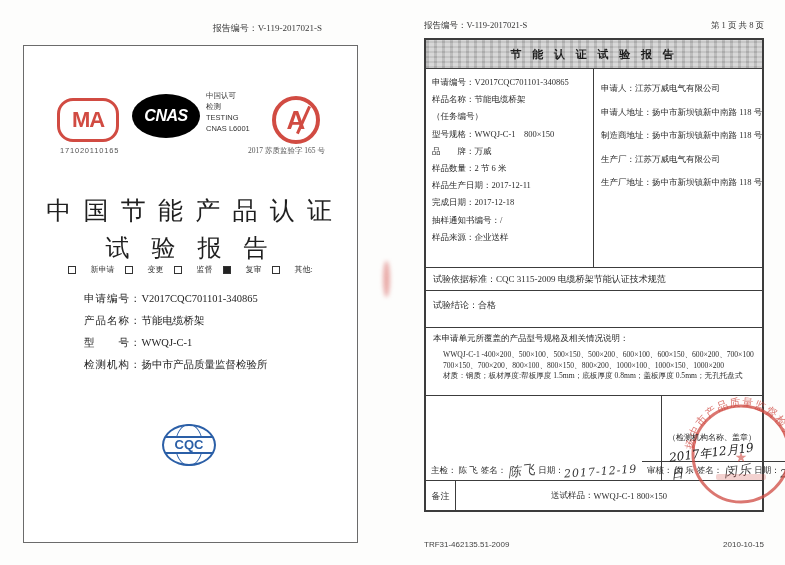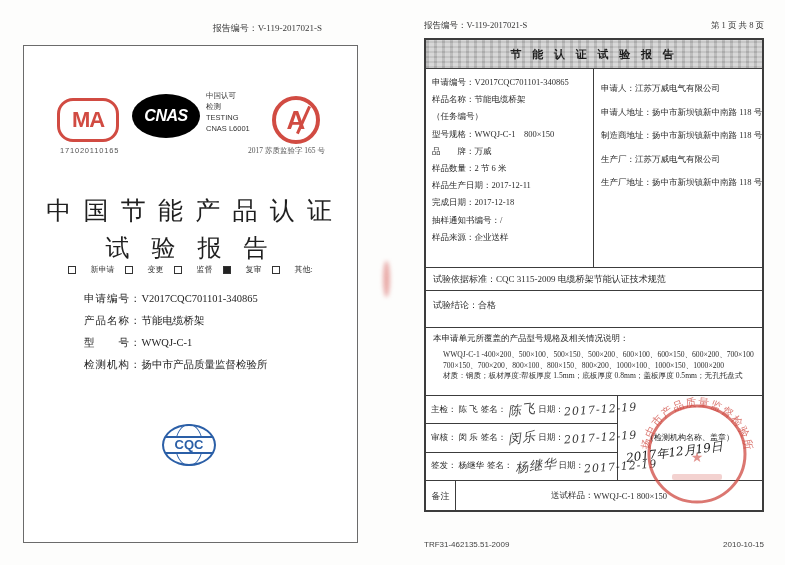--- a/index.html
+++ b/index.html
@@ -55,21 +55,21 @@
     background-image:repeating-linear-gradient(90deg,rgba(0,0,0,.10) 0 3px,rgba(255,255,255,.12) 3px 8px),
                      repeating-linear-gradient(0deg,rgba(0,0,0,.08) 0 2px,rgba(255,255,255,.10) 2px 5px);}
   .r-info{height:199px;border-bottom:1.5px solid #3c3c3c;display:flex;box-sizing:border-box;}
   .r-info-left{width:168px;border-right:1.5px solid #3c3c3c;padding:5px 6px;font-size:8.5px;line-height:17.2px;box-sizing:border-box;white-space:nowrap;overflow:hidden;}
   .r-info-right{flex:1;padding:8px 7px;font-size:8.5px;line-height:23.5px;box-sizing:border-box;white-space:nowrap;overflow:hidden;}
   .r-standard{height:23px;border-bottom:1.5px solid #3c3c3c;display:flex;align-items:center;padding:0 7px;font-size:9px;box-sizing:border-box;}
   .r-conclusion{height:37px;border-bottom:1.5px solid #3c3c3c;padding:8px 7px 0;font-size:9px;box-sizing:border-box;}
   .r-coverage{height:68px;border-bottom:1.5px solid #3c3c3c;padding:5px 7px;font-size:8.5px;box-sizing:border-box;}
   .cov-lines{margin-top:5px;padding-left:10px;font-size:7.6px;line-height:10.6px;white-space:nowrap;overflow:hidden;}
   .r-sign{height:85px;border-bottom:1.5px solid #3c3c3c;display:flex;box-sizing:border-box;}
-  .r-sign-rows{width:192px;border-right:1.5px solid #3c3c3c;display:flex;flex-direction:column;box-sizing:border-box;}
+  .r-sign-rows{width:236px;border-right:1.5px solid #3c3c3c;display:flex;flex-direction:row;box-sizing:border-box;align-items:flex-end;}
   .sig-row{flex:1;display:flex;align-items:center;padding:0 5px;font-size:8.5px;white-space:nowrap;overflow:visible;}
   .sig-row + .sig-row{border-top:1px solid #3c3c3c;}
   .sig-row .nm{margin:0 3px 0 2px;}
   .hand{font-family:"DejaVu Serif",serif;font-style:italic;color:#1c1c1c;}
   .sig-script{display:inline-block;font-size:13px;transform:rotate(-7deg);letter-spacing:1px;margin:0 2px;opacity:.85;}
   .date-script{display:inline-block;font-size:11px;transform:rotate(-4deg);letter-spacing:1px;opacity:.9;}
   .r-sign-stamp{flex:1;position:relative;}
   .stamp-caption{position:absolute;left:0;top:36px;width:100%;text-align:center;font-size:8px;color:#222;z-index:3;}
   .stamp-date{position:absolute;left:8px;top:48px;font-size:12px;transform:rotate(-7deg);z-index:3;}
   .stamp-svg{position:absolute;left:4px;top:0px;z-index:2;filter:blur(.4px);}

